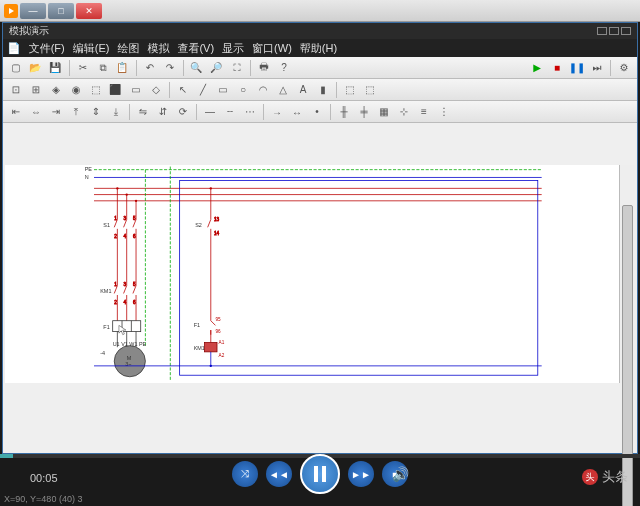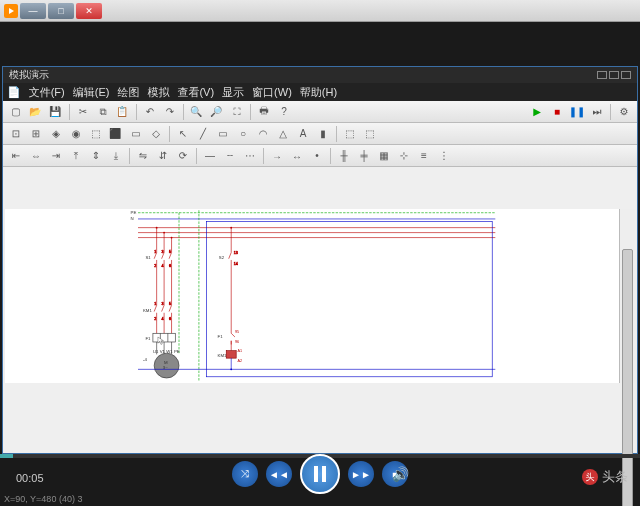--- a/index.html
+++ b/index.html
@@ -3,21 +3,21 @@
 <meta charset="utf-8">
 <style>
   * { box-sizing: border-box; margin: 0; padding: 0; }
   body { width: 640px; height: 506px; font-family: "Microsoft YaHei", Arial, sans-serif; background: #000; overflow: hidden; position: relative; }
   
   .player-shell { width: 640px; height: 506px; background: #1a1a1a; position: relative; }
   .player-titlebar { height: 22px; background: linear-gradient(#e8e8e8,#d0d0d0); display: flex; align-items: center; padding: 0 4px; border-bottom: 1px solid #999; }
   .play-ico { width: 14px; height: 14px; background: #ff8c00; border-radius: 2px; display: flex; align-items: center; justify-content: center; }
   .play-ico::after { content:""; border-left: 5px solid #fff; border-top: 3px solid transparent; border-bottom: 3px solid transparent; margin-left:1px;}
   
-  .app-window { position: absolute; top: 22px; left: 2px; right: 2px; bottom: 52px; background: #efefef; border: 1px solid #3a6ea5; margin-top: 44px; }
+  .app-window { position: absolute; top: 22px; left: 2px; right: 2px; bottom: 52px; background: #efefef; border: 1px solid #3a6ea5; }
   .winbtn { width: 26px; height: 16px; margin-left: 2px; border-radius: 2px; display:flex; align-items:center; justify-content:center; font-size:9px; color:#fff;}
   .winbtn.min { background: linear-gradient(#9ab,#678); }
   .winbtn.max { background: linear-gradient(#9ab,#678); }
   .winbtn.close { background: linear-gradient(#e77,#c33); }
   
   .app-inner-title { height: 16px; background: #2a2a2a; color: #ddd; font-size: 10px; padding: 1px 6px; display:flex; align-items:center;}
   .app-inner-title .spacer{flex:1;}
   .tiny-ctrl { display:inline-block; width:10px; height:8px; border:1px solid #888; margin-left:2px;}
   
   .menubar { height: 18px; background: #222; color: #ddd; display: flex; align-items: center; font-size: 11px; padding: 0 4px; gap: 8px;}
@@ -40,21 +40,21 @@
   .wire-red{ stroke:#b00; stroke-width:1; fill:none;}
   .wire-blue{ stroke:#00c; stroke-width:1; fill:none;}
   .wire-black{ stroke:#333; stroke-width:1; fill:none;}
   .comp-text{ font-size:7px; fill:#333; font-family:Arial;}
   .comp-red{ font-size:6px; fill:#b00;}
   .motor{ fill:#888; stroke:#333; stroke-width:1;}
   
   .player-controls { position:absolute; left:0; right:0; bottom:12px; height:40px; display:flex; align-items:center; justify-content:center; gap:8px;}
   .progress { position:absolute; left:0; right:0; bottom:48px; height:4px; background:#333;}
   .progress .fill{ height:100%; width:2%; background:#4aa;}
-  .time { position:absolute; left:16px; bottom:22px; color:#ccc; font-size:11px;}
+  .time { position:absolute; left:30px; bottom:22px; color:#ccc; font-size:11px;}
   .pbtn { width:26px; height:26px; border-radius:50%; background:radial-gradient(#3a7fd5,#1a4f95); display:flex; align-items:center; justify-content:center; color:#fff; font-size:10px;}
   .pbtn.big{ width:40px; height:40px; background:radial-gradient(#5a9fe5,#2a6fb5); border:2px solid #fff;}
   .pbtn.big::after{content:""; width:4px; height:16px; border-left:4px solid #fff; border-right:4px solid #fff;}
   .vol-ico{ position:absolute; right:230px; bottom:24px; color:#888; font-size:14px;}
   .watermark { position:absolute; right:12px; bottom:20px; color:#bbb; font-size:13px; display:flex; align-items:center; gap:4px;}
   .watermark .logo{ width:16px; height:16px; border-radius:50%; background:#c33; color:#fff; font-size:9px; display:flex; align-items:center; justify-content:center;}
   .coord { position:absolute; left:4px; bottom:2px; color:#888; font-size:9px;}
 </style>
 </head>
 <body>

